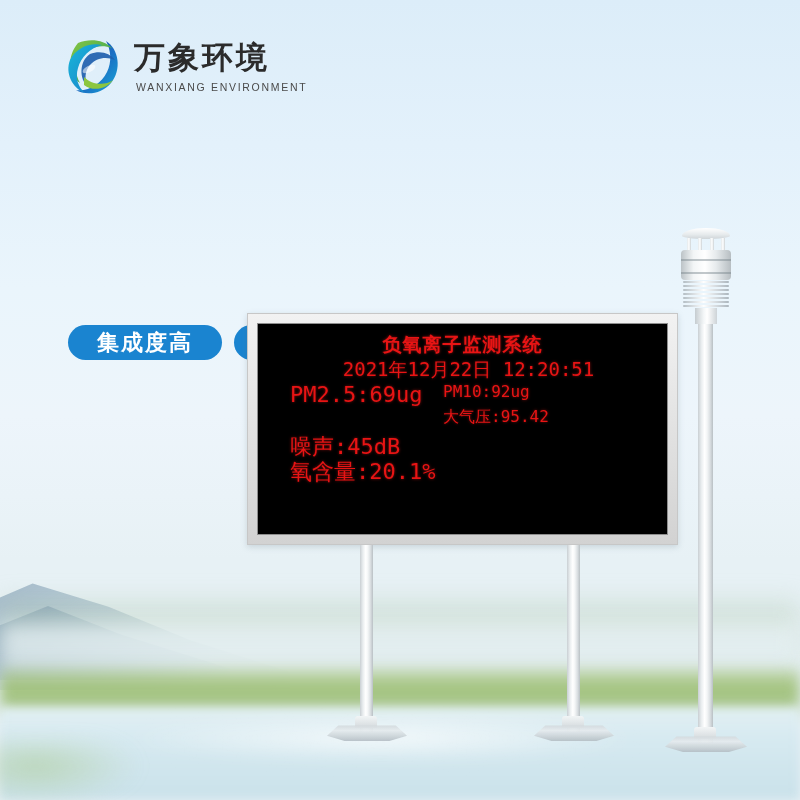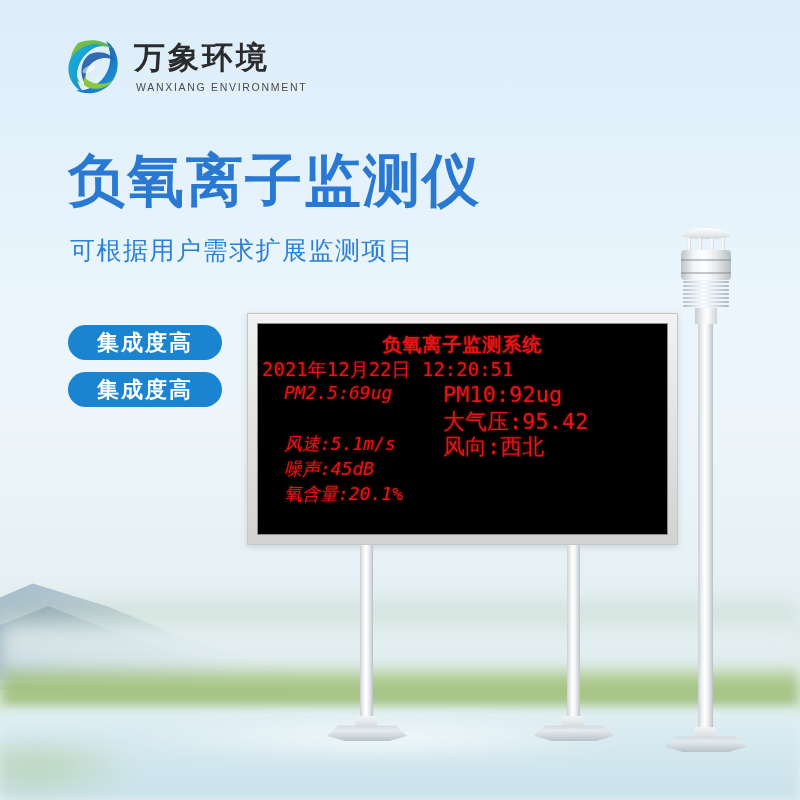--- a/index.html
+++ b/index.html
@@ -145,21 +145,21 @@
     letter-spacing: 1.5px;
     line-height: 1;
     white-space: nowrap;
   }
 
   
   .badges {
     position: absolute;
     left: 68px; top: 325px;
     display: flex;
-    flex-direction: column;
+    flex-direction: row;
     gap: 12px;
   }
   .badge {
     width: 154px;
     height: 35px;
     border-radius: 18px;
     background: #1a84d0;
     color: #ffffff;
     font-size: 22px;
     font-weight: 700;
@@ -200,43 +200,42 @@
   .led-title {
     position: absolute;
     left: 0; right: 0; top: 8px;
     text-align: center;
     font-size: 19px;
     font-weight: 700;
     letter-spacing: 1px;
   }
   .led-datetime {
     position: absolute;
-    left: 4px; right: 0; top: 33px;
-    text-align: left;
+    left: 12px; right: 0; top: 33px;
+    text-align: center;
     font-size: 19px;
     letter-spacing: 0px;
   }
   .led-rows {
     position: absolute;
     left: 0; right: 0; top: 58px;
   }
   .led-row {
     position: relative;
     height: 25px;
   }
   .led-cell-l {
     position: absolute;
-    left: 26px; top: 0;
-    font-size: 18px;
-    font-style: italic;
+    left: 32px; top: 0;
+    font-size: 22px;
   }
   .led-cell-r {
     position: absolute;
     left: 185px; top: 0;
-    font-size: 22px;
+    font-size: 16px;
   }
 
   
   .pole {
     position: absolute;
     background: linear-gradient(90deg,
       #c9cfd3 0%, #e9edef 22%, #ffffff 44%, #f4f6f7 60%, #d8dde0 82%, #b9c0c4 100%);
   }
   .pole-left { left: 360px; top: 545px; width: 13px; height: 187px; }
   .pole-right { left: 567px; top: 545px; width: 13px; height: 187px; }
@@ -343,45 +342,39 @@
         <path d="M8,24 C14,12 28,6 40,9 C28,12 19,21 16,32 C13,42 16,51 23,57 C10,52 3,37 8,24 Z" fill="url(#gCyan)"></path>
         <path d="M28,18 C38,14 48,17 53,24 C44,20 34,22 28,29 C23,35 22,43 26,50 C17,44 17,25 28,18 Z" fill="#1f5fae" opacity="0.92"></path>
         <path d="M22,41 C30,49 43,50 51,44 C45,53 31,56 22,49 Z" fill="#8cc63f"></path>
         <ellipse cx="27" cy="33" rx="7" ry="3.2" fill="#ffffff" opacity="0.55" transform="rotate(-28 27 33)"></ellipse>
       </svg>
     </div>
     <div class="logo-cn">万象环境</div>
     <div class="logo-en">WANXIANG ENVIRONMENT</div>
   </div>
 
-  <div class="headline">负氧离子监测仪</div>
-  <div class="subhead">可根据用户需求扩展监测项目</div>
 
   <div class="badges">
     <div class="badge">集成度高</div>
     <div class="badge">集成度高</div>
   </div>
 
   <div class="pole pole-mast"></div>
 
   <div class="board-frame">
     <div class="board-screen">
       <div class="led led-title">负氧离子监测系统</div>
       <div class="led led-datetime">2021年12月22日 12:20:51</div>
       <div class="led-rows">
         <div class="led-row">
           <span class="led led-cell-l">PM2.5:69ug</span>
           <span class="led led-cell-r">PM10:92ug</span>
         </div>
         <div class="led-row">
           <span class="led led-cell-r">大气压:95.42</span>
-        </div>
-        <div class="led-row">
-          <span class="led led-cell-l">风速:5.1m/s</span>
-          <span class="led led-cell-r">风向:西北</span>
         </div>
         <div class="led-row">
           <span class="led led-cell-l">噪声:45dB</span>
         </div>
         <div class="led-row">
           <span class="led led-cell-l">氧含量:20.1%</span>
           <span class="led led-cell-r"></span>
         </div>
       </div>
     </div>

